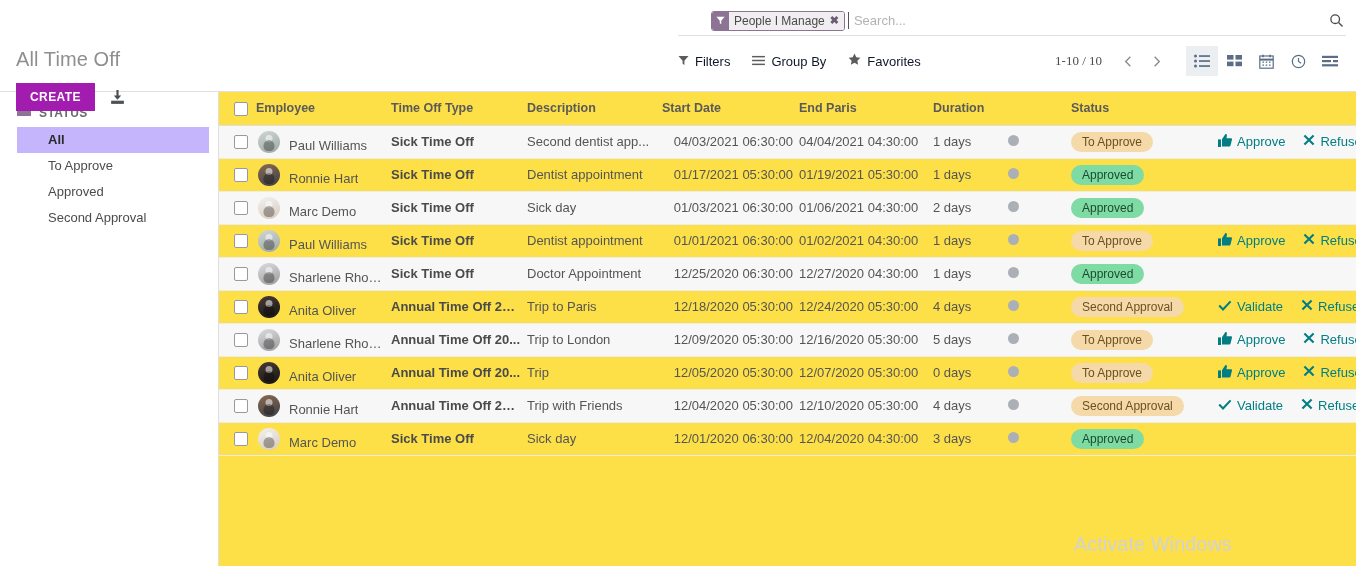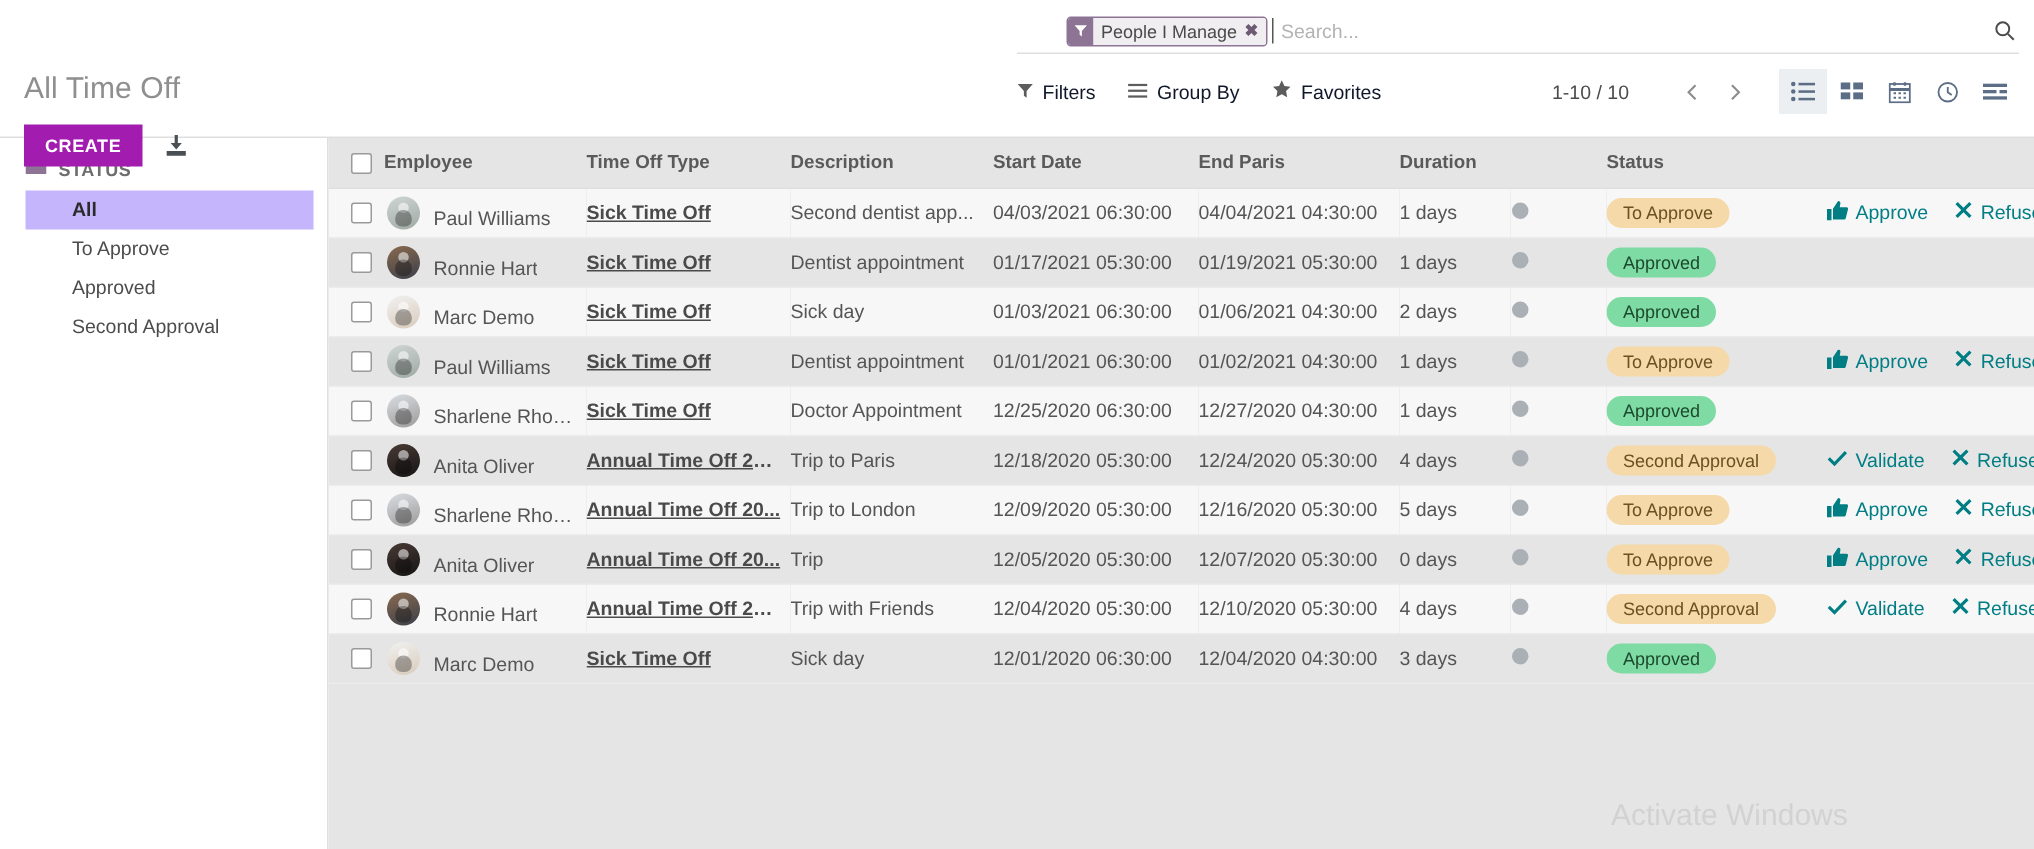--- a/index.html
+++ b/index.html
@@ -139,22 +139,23 @@
   .cp-right {
     margin-left: auto;
     display: flex;
     align-items: center;
     gap: 0px;
   }
   .pager {
     font-size: 13px;
     color: #4c4c4c;
     white-space: nowrap;
-    margin-right: 28px;
-    cursor: pointer;
+    margin-right: 12px;
+    cursor: pointer;
+    font-family: Liberation Serif, serif;
   }
   .pager-arrow {
     width: 28px; height: 28px;
     display: flex; align-items: center; justify-content: center;
     color: #8c8c8c;
     cursor: pointer;
   }
   .view-switcher { display: flex; align-items: center; margin-left: 16px; }
   .view-btn {
     width: 32px; height: 30px;
@@ -194,21 +195,21 @@
     cursor: pointer;
     line-height: 14px;
   }
   .side-item.selected {
     background: #c4b5fd;
     font-weight: bold;
     color: #2b2b2b;
   }
 
   
-  .table-area { flex: 1; overflow: hidden; position: relative; background:#e5e5e5; }
+  .table-area { flex: 1; overflow: hidden; position: relative; background:#fde047; }
   table.olist {
     width: 100%;
     border-collapse: collapse;
     table-layout: fixed;
     font-size: 13px;
   }
   table.olist thead th {
     height: 33px;
     font-size: 12.5px;
     font-weight: bold;
@@ -227,21 +228,21 @@
     white-space: nowrap;
     overflow: hidden;
     text-overflow: ellipsis;
     color: #555;
   }
   tr.row-hover td { background: #f7f7f7; }
   .col-cb   { width: 37px; padding-left: 15px !important; }
   .col-emp  { width: 135px; }
   .col-type { width: 136px; }
   .col-desc { width: 135px; }
-  .col-sd   { width: 137px; }
+  .col-sd   { width: 137px; text-align: right; }
   .col-ed   { width: 134px; }
   .col-dur  { width: 74px; }
   .col-dot  { width: 64px; }
   .col-st   { width: 147px; }
   .col-act  { width: 150px; }
 
   .cb {
     width: 14px; height: 14px;
     border: 1px solid #9a9a9a;
     border-radius: 2px;
@@ -274,21 +275,21 @@
     border-radius: 50%;
     transform: translateX(-50%);
     background: rgba(255,255,255,0.55);
   }
   .av-paul     { background: linear-gradient(160deg,#cfd6d4 0%, #9fa9a3 100%); }
   .av-ronnie   { background: linear-gradient(160deg,#8a6a4f 0%, #3a3f4a 100%); }
   .av-marc     { background: linear-gradient(160deg,#f1f1f1 0%, #d9cbbb 100%); }
   .av-sharlene { background: linear-gradient(160deg,#d9dde1 0%, #9d9a9a 100%); }
   .av-anita    { background: linear-gradient(160deg,#4a3a35 0%, #151515 100%); }
   .emp-name { color: #555; overflow: hidden; text-overflow: ellipsis; }
-  .type-cell { font-weight: bold; color: #4a4a4a; overflow:hidden; text-overflow:ellipsis; display:block;text-decoration:underline; }
+  .type-cell { font-weight: bold; color: #4a4a4a; overflow:hidden; text-overflow:ellipsis; display:block; }
   .dot {
     width: 11px; height: 11px;
     border-radius: 50%;
     background: #aab0b6;
     display: inline-block;
     margin-left: 1px;
   }
   .badge {
     display: inline-block;
     border-radius: 11px;

